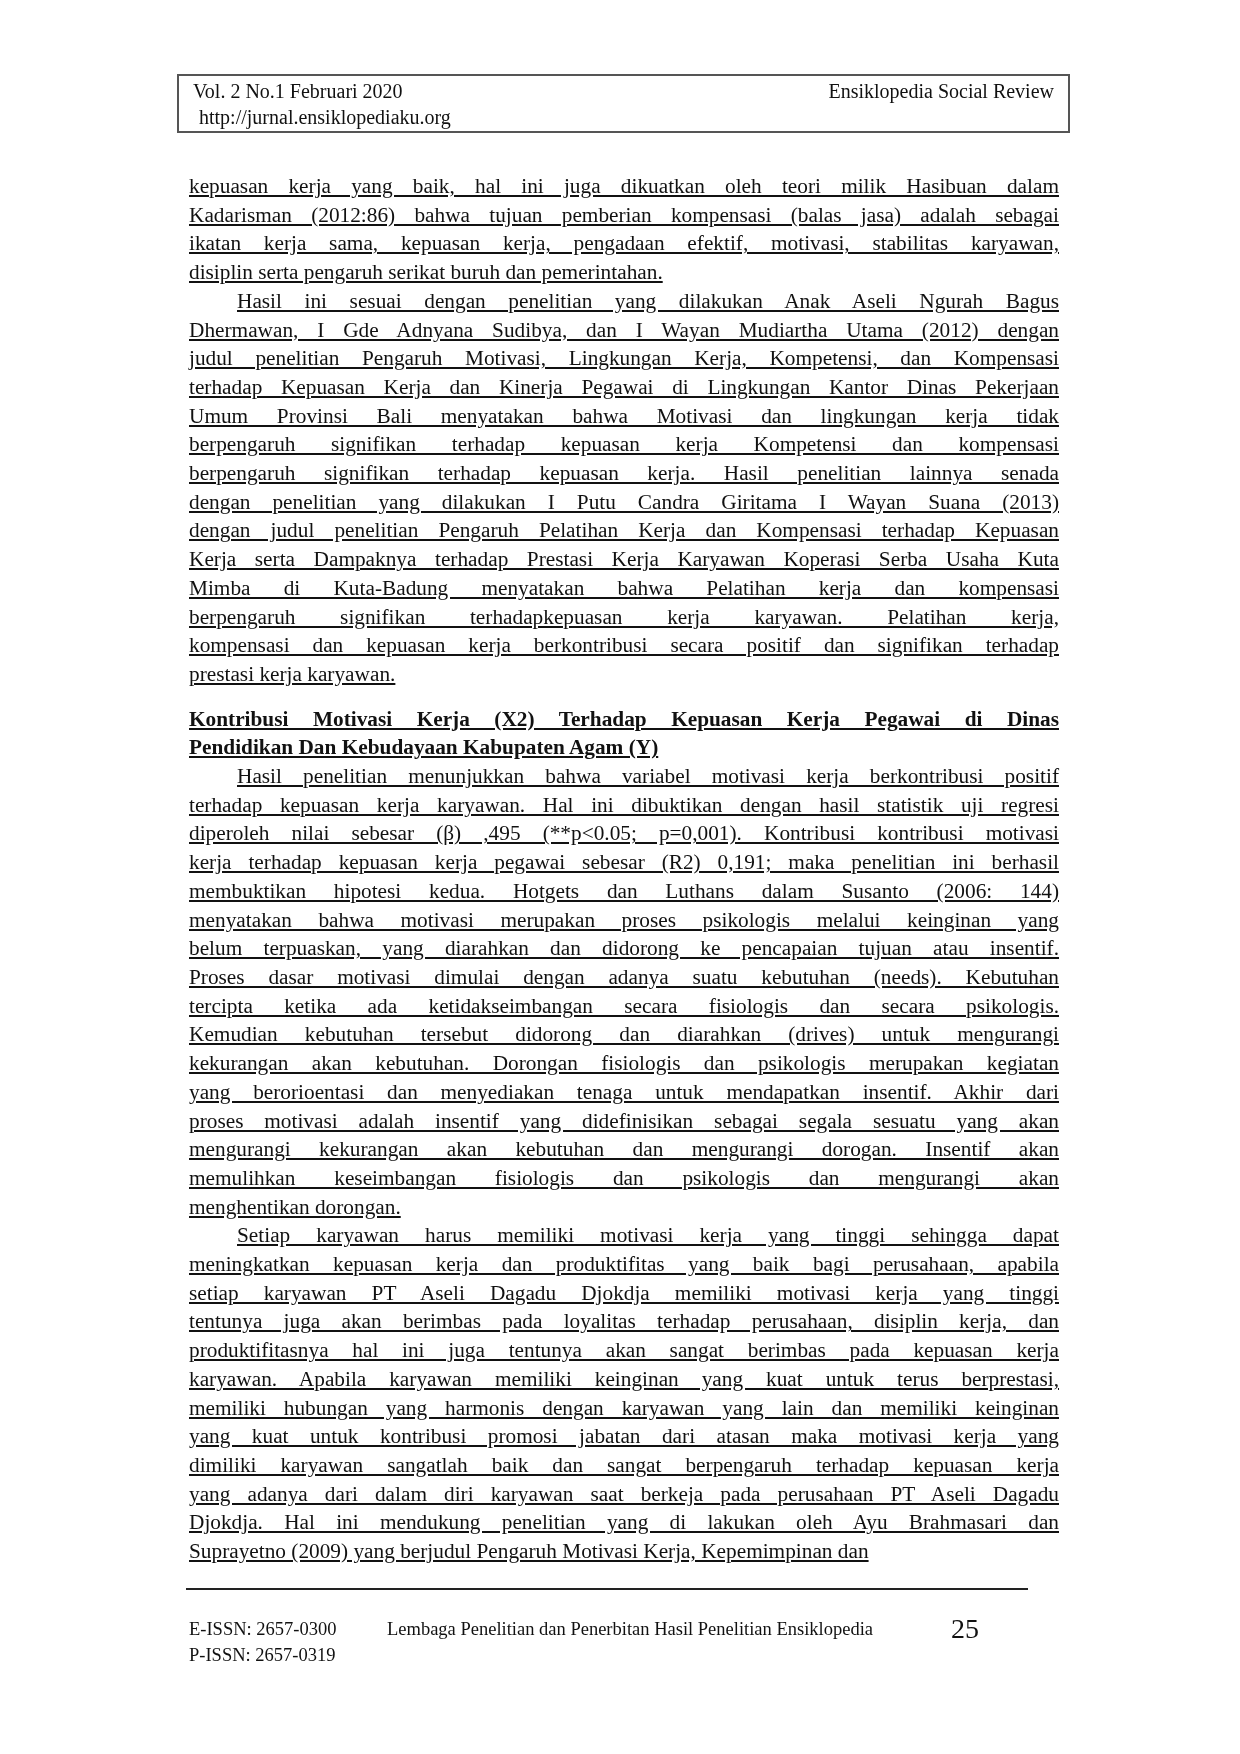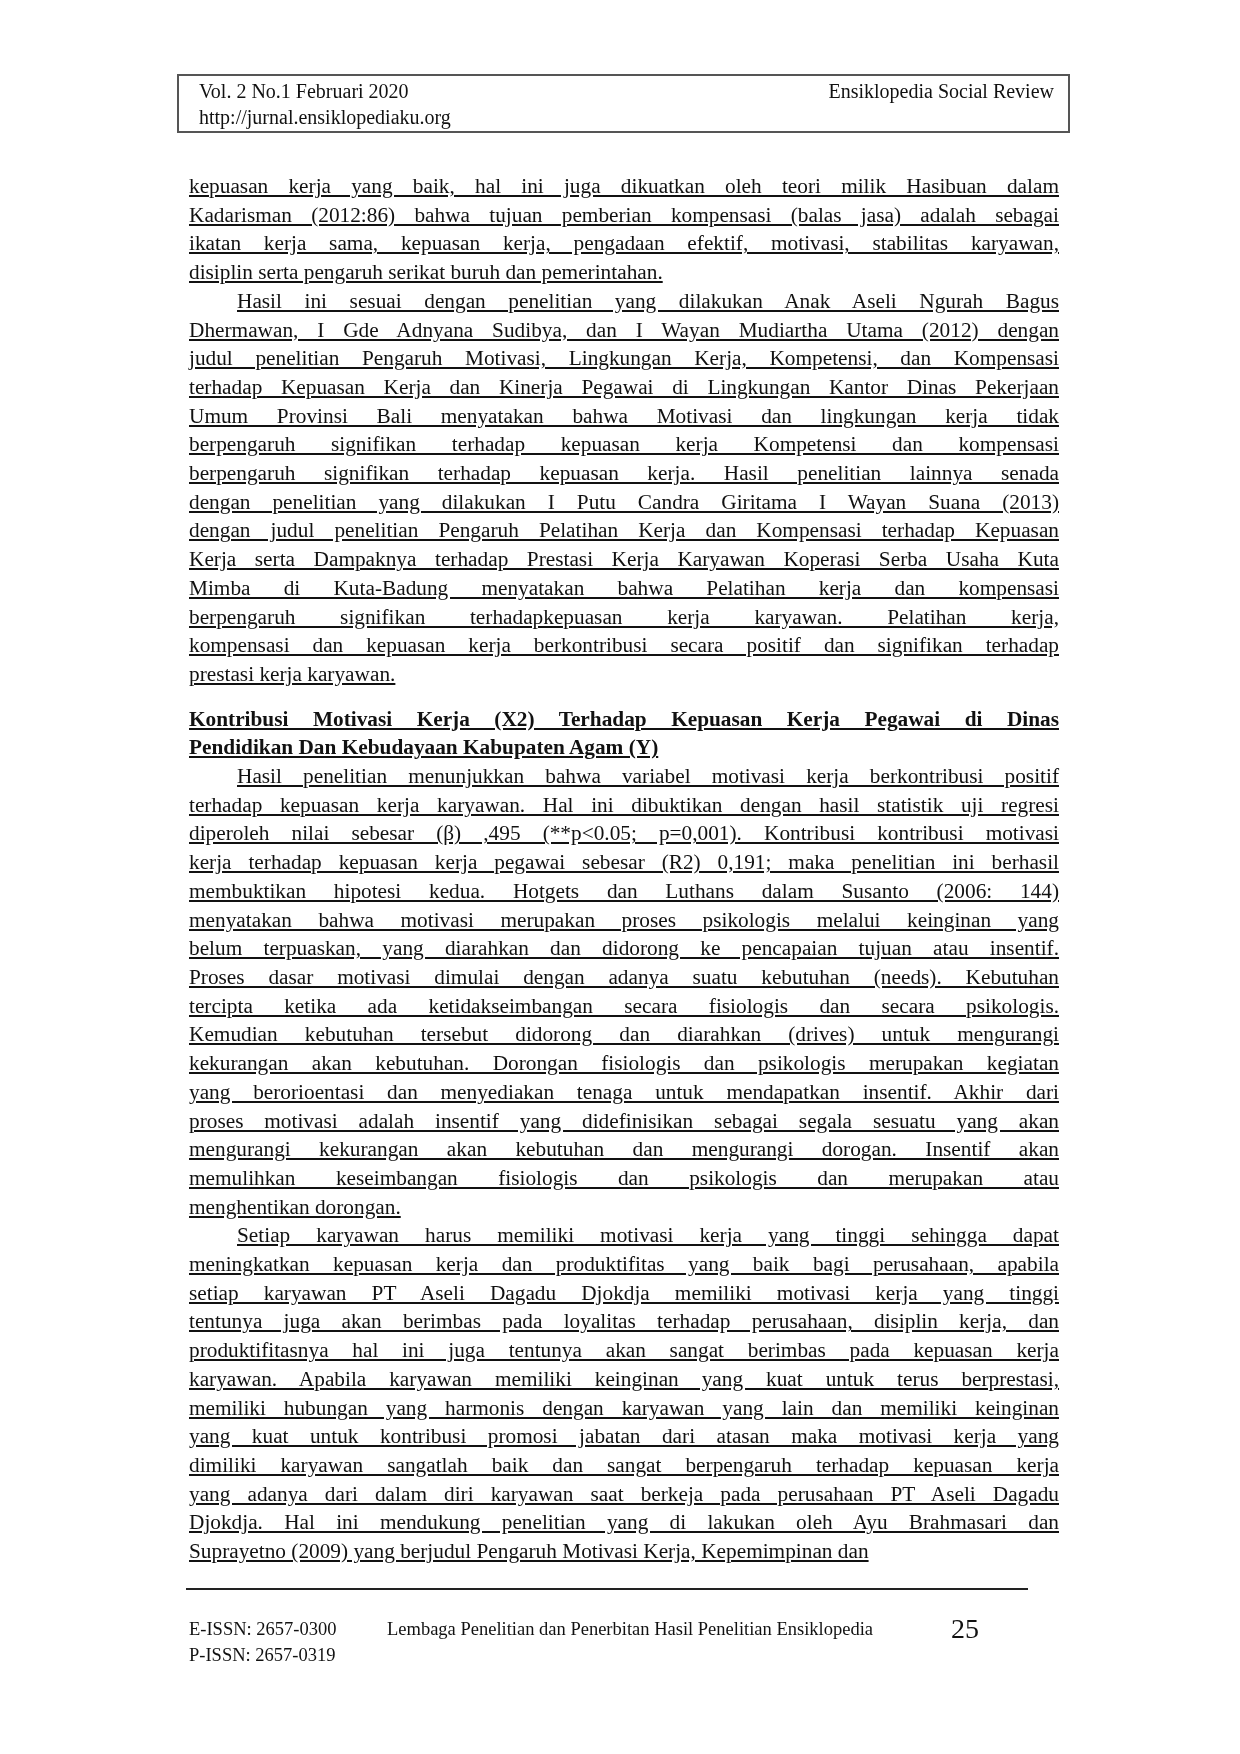--- a/index.html
+++ b/index.html
@@ -1,22 +1,22 @@
 <!DOCTYPE html>
 <html><head>
 <meta charset="utf-8">
 <style>
   html, body { margin: 0; padding: 0; background: #ffffff; }
   body { width: 1240px; height: 1754px; position: relative; overflow: hidden;
          font-family: "Liberation Serif", "DejaVu Serif", serif; color: #111111; }
   .header-box { position: absolute; left: 177px; top: 74px; width: 893px; height: 59px;
                 border: 2px solid #555555; box-sizing: border-box; }
-  .header-box .row { position: absolute; left: 20px; right: 14px; font-size: 20px; line-height: 24px; }
+  .header-box .row { position: absolute; left: 14px; right: 14px; font-size: 20px; line-height: 24px; }
   .header-box .row1 { top: 3px; display: flex; justify-content: space-between; }
-  .header-box .row2 { top: 29px; }
+  .header-box .row2 { top: 29px; margin-left: 6px; }
   .body-text { position: absolute; left: 189px; top: 172px; width: 870px;
                font-size: 21.3px; line-height: 28.7px; text-align: justify; }
   .body-text p { margin: 0; text-decoration: underline; }
   .heading { font-weight: bold; margin-top: 16px !important; }
   .line { display: block; text-align: justify; text-align-last: justify; white-space: nowrap; }
   .line.last { text-align-last: left; }
   .footer-rule { position: absolute; left: 186px; top: 1588px; width: 842px; height: 0;
                  border-top: 2px solid #222222; }
   .footer { position: absolute; left: 189px; top: 1592px; width: 850px; font-size: 18.5px; line-height: 26px; margin-top: 24px; }
   .footer .f-row { display: flex; }
@@ -72,21 +72,21 @@
       <span class="line">membuktikan hipotesi kedua. Hotgets dan Luthans dalam Susanto (2006: 144)</span>
       <span class="line">menyatakan bahwa motivasi merupakan proses psikologis melalui keinginan yang</span>
       <span class="line">belum terpuaskan, yang diarahkan dan didorong ke pencapaian tujuan atau insentif.</span>
       <span class="line">Proses dasar motivasi dimulai dengan adanya suatu kebutuhan (needs). Kebutuhan</span>
       <span class="line">tercipta ketika ada ketidakseimbangan secara fisiologis dan secara psikologis.</span>
       <span class="line">Kemudian kebutuhan tersebut didorong dan diarahkan (drives) untuk mengurangi</span>
       <span class="line">kekurangan akan kebutuhan. Dorongan fisiologis dan psikologis merupakan kegiatan</span>
       <span class="line">yang berorioentasi dan menyediakan tenaga untuk mendapatkan insentif. Akhir dari</span>
       <span class="line">proses motivasi adalah insentif yang didefinisikan sebagai segala sesuatu yang akan</span>
       <span class="line">mengurangi kekurangan akan kebutuhan dan mengurangi dorogan. Insentif akan</span>
-      <span class="line">memulihkan keseimbangan fisiologis dan psikologis dan merupakan atau</span>
+      <span class="line">memulihkan keseimbangan fisiologis dan psikologis dan mengurangi akan</span>
       <span class="line last">menghentikan dorongan.</span>
     </p>
   <p id="para-p4">
       <span class="line" style="padding-left: 48px;">Setiap karyawan harus memiliki motivasi kerja yang tinggi sehingga dapat</span>
       <span class="line">meningkatkan kepuasan kerja dan produktifitas yang baik bagi perusahaan, apabila</span>
       <span class="line">setiap karyawan PT Aseli Dagadu Djokdja memiliki motivasi kerja yang tinggi</span>
       <span class="line">tentunya juga akan berimbas pada loyalitas terhadap perusahaan, disiplin kerja, dan</span>
       <span class="line">produktifitasnya hal ini juga tentunya akan sangat berimbas pada kepuasan kerja</span>
       <span class="line">karyawan. Apabila karyawan memiliki keinginan yang kuat untuk terus berprestasi,</span>
       <span class="line">memiliki hubungan yang harmonis dengan karyawan yang lain dan memiliki keinginan</span>

